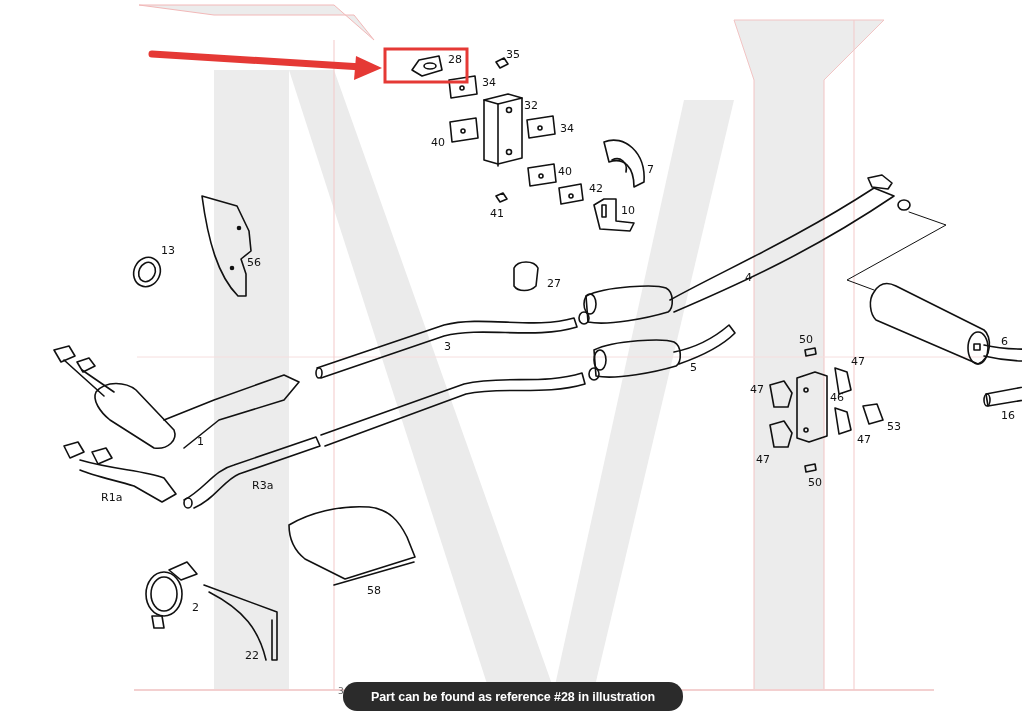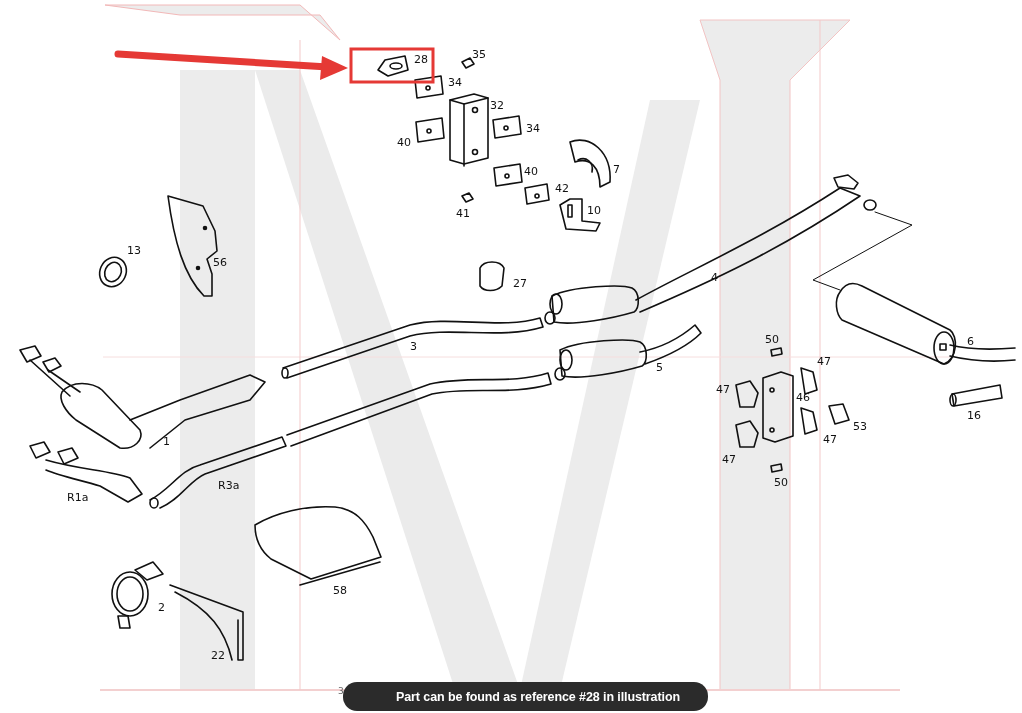--- a/index.html
+++ b/index.html
@@ -1,23 +1,23 @@
 <!DOCTYPE html>
 <html><head>
 <meta charset="utf-8">
 <style>
   html, body { margin:0; padding:0; background:#ffffff; }
   body { width:1022px; height:713px; position:relative; overflow:hidden; font-family:"DejaVu Sans", sans-serif; }
-  #stage { position:absolute; left:0; top:0; width:986px; height:713px; }
+  #stage { position:absolute; left:0; top:0; width:986px; height:713px;padding-left:34px; }
   svg text.label { font-family:"DejaVu Sans", sans-serif; font-size:11px; fill:#111; }
   .caption {
     position:absolute; left:343px; top:682px; width:340px; height:29px;
     border-radius:14px; background:#2b2b2b; color:#fff;
     font-family:"Liberation Sans", sans-serif; font-weight:bold; font-size:12.5px;
-    display:flex; align-items:center; justify-content:center; letter-spacing:-0.1px;padding-left:25px;
+    display:flex; align-items:center; justify-content:center; letter-spacing:-0.1px;
   }
   .ghost-digit { position:absolute; left:338px; top:686px; font-size:9px; color:#666; font-family:"DejaVu Sans", sans-serif; }
 </style>
 </head>
 <body>
 
 <div id="stage">
   <svg id="diagram" width="1022" height="713" viewBox="0 0 1022 713" xmlns="http://www.w3.org/2000/svg">
 
     <g id="wm">

